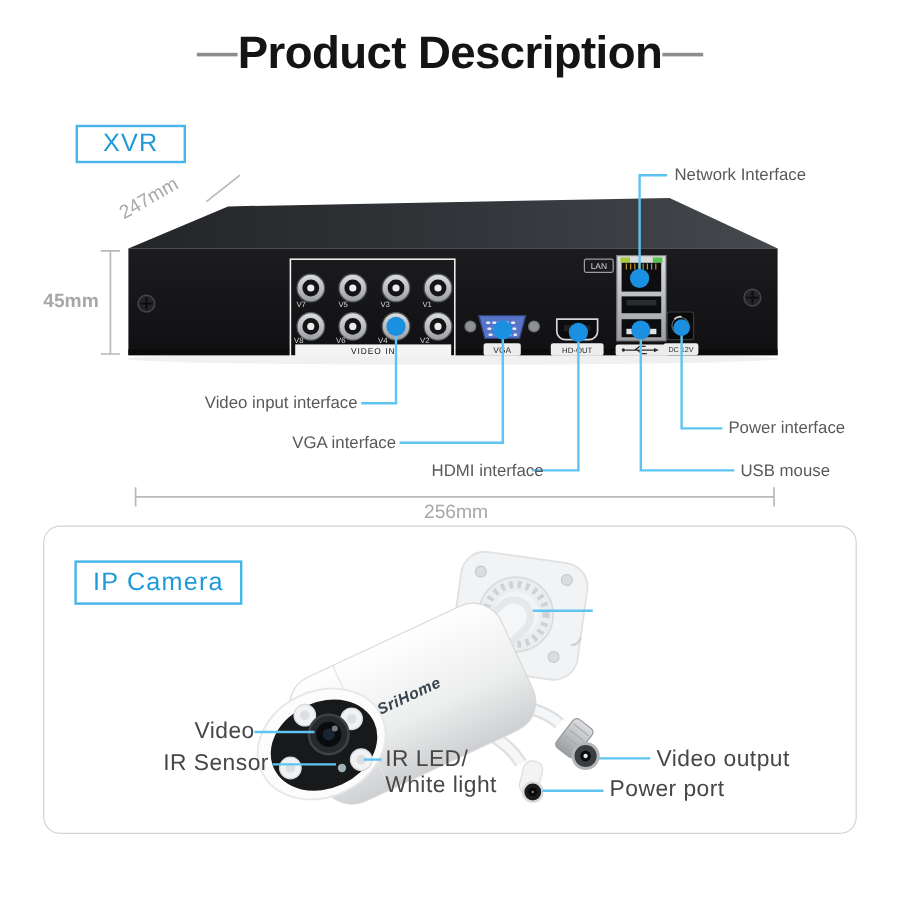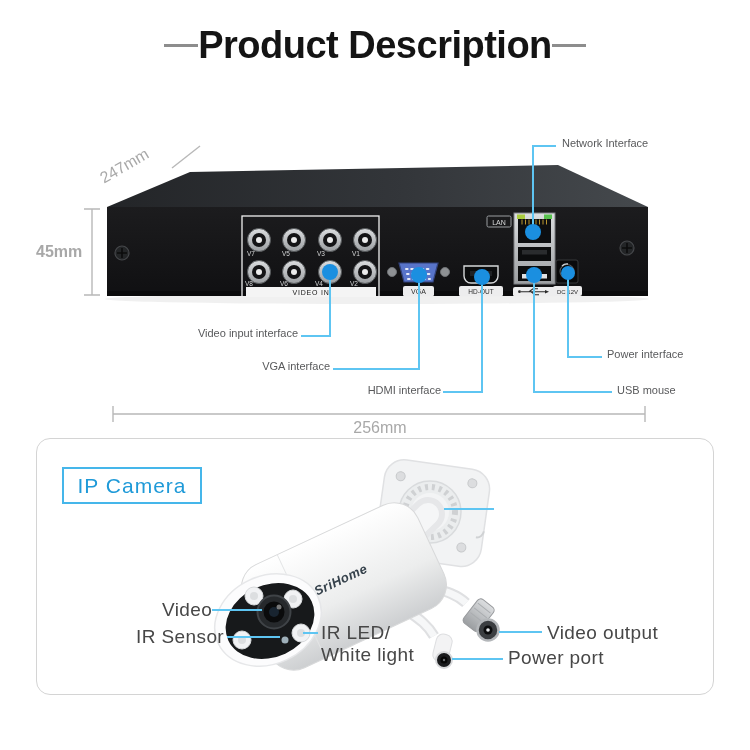--- a/index.html
+++ b/index.html
@@ -9,21 +9,21 @@
   .titlerow{position:absolute;top:24px;left:0;right:0;display:flex;
             align-items:center;justify-content:center;}
   .title{font-size:38px;font-weight:800;color:#141414;letter-spacing:-0.5px;}
   .dash{width:34px;height:3px;background:#8d8d8d;}
   .badge{position:absolute;border:2px solid #45b6ea;color:#1f9ad8;background:transparent;
          display:flex;align-items:center;justify-content:center;letter-spacing:1px;}
   .badge.xvr{left:63px;top:104px;width:88px;height:28px;font-size:21px;}
   .badge.ip{left:62px;top:467px;width:136px;height:33px;font-size:21px;}
   .cambox{position:absolute;left:36px;top:438px;width:676px;height:255px;
           border:1px solid #d4d4d4;border-radius:14px;background:#ffffff;}
-  .lbl{position:absolute;font-size:11px;color:#58595b;white-space:nowrap;}
+  .lbl{position:absolute;font-size:14px;color:#58595b;white-space:nowrap;}
   .clbl{position:absolute;font-size:19px;color:#474747;letter-spacing:.4px;white-space:nowrap;}
   .dim{position:absolute;font-size:16px;color:#a8a8a8;white-space:nowrap;}
   .ta-r{text-align:right;}
   .d247{left:97px;top:154px;width:66px;transform:rotate(-30deg);transform-origin:center;}
   .d45{left:36px;top:243px;font-weight:bold;}
   .d256{left:344px;top:419px;width:72px;text-align:center;}
 </style>
 </head>
 <body>
 
@@ -294,30 +294,31 @@
       </g>
     </g>
   </svg>
 
   <div class="titlerow">
     <div class="dash"></div>
     <div class="title">Product Description</div>
     <div class="dash"></div>
   </div>
 
+  <div class="badge xvr">XVR</div>
   <div class="badge ip">IP Camera</div>
 
   <div class="dim d247">247mm</div>
   <div class="dim d45">45mm</div>
   <div class="dim d256">256mm</div>
 
   <div class="lbl" style="left:562px;top:137px;">Network Interface</div>
   <div class="lbl ta-r" style="left:140px;top:327px;width:158px;">Video input interface</div>
   <div class="lbl ta-r" style="left:230px;top:360px;width:100px;">VGA interface</div>
-  <div class="lbl ta-r" style="left:330px;top:384px;width:111px;">HDMI interface</div>
+  <div class="lbl ta-r" style="left:342px;top:384px;width:111px;">HDMI interface</div>
   <div class="lbl" style="left:617px;top:384px;">USB mouse</div>
   <div class="lbl" style="left:607px;top:348px;">Power interface</div>
 
   <div class="clbl" style="left:162px;top:599px;">Video</div>
   <div class="clbl" style="left:136px;top:626px;">IR Sensor</div>
   <div class="clbl" style="left:321px;top:622px;">
     <div>IR LED/</div>
     <div>White light</div>
   </div>
   <div class="clbl" style="left:547px;top:622px;">Video output</div>

